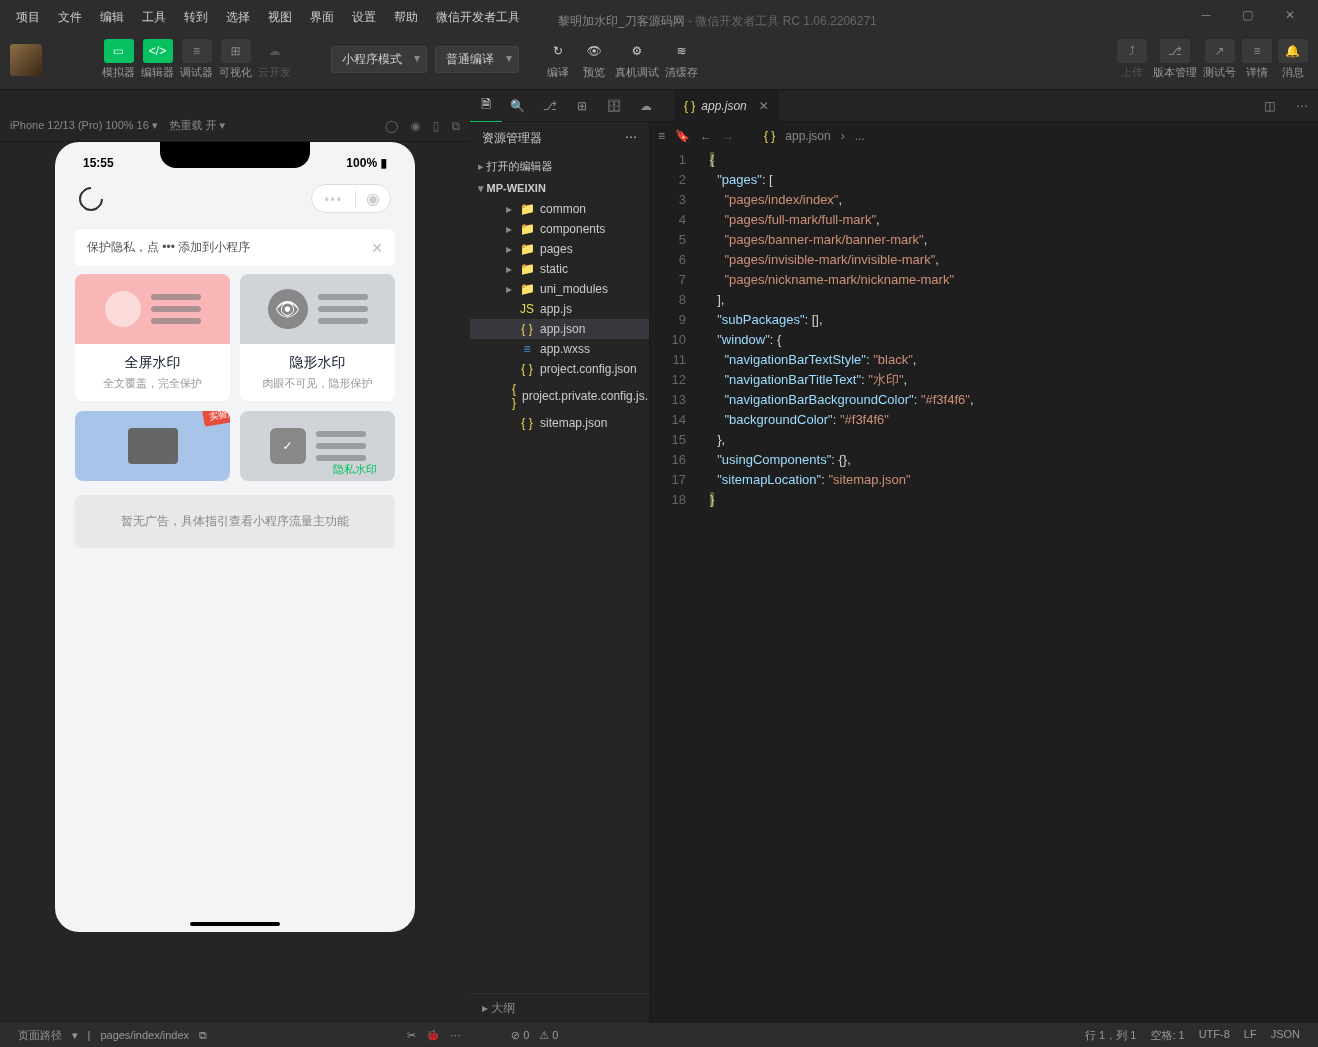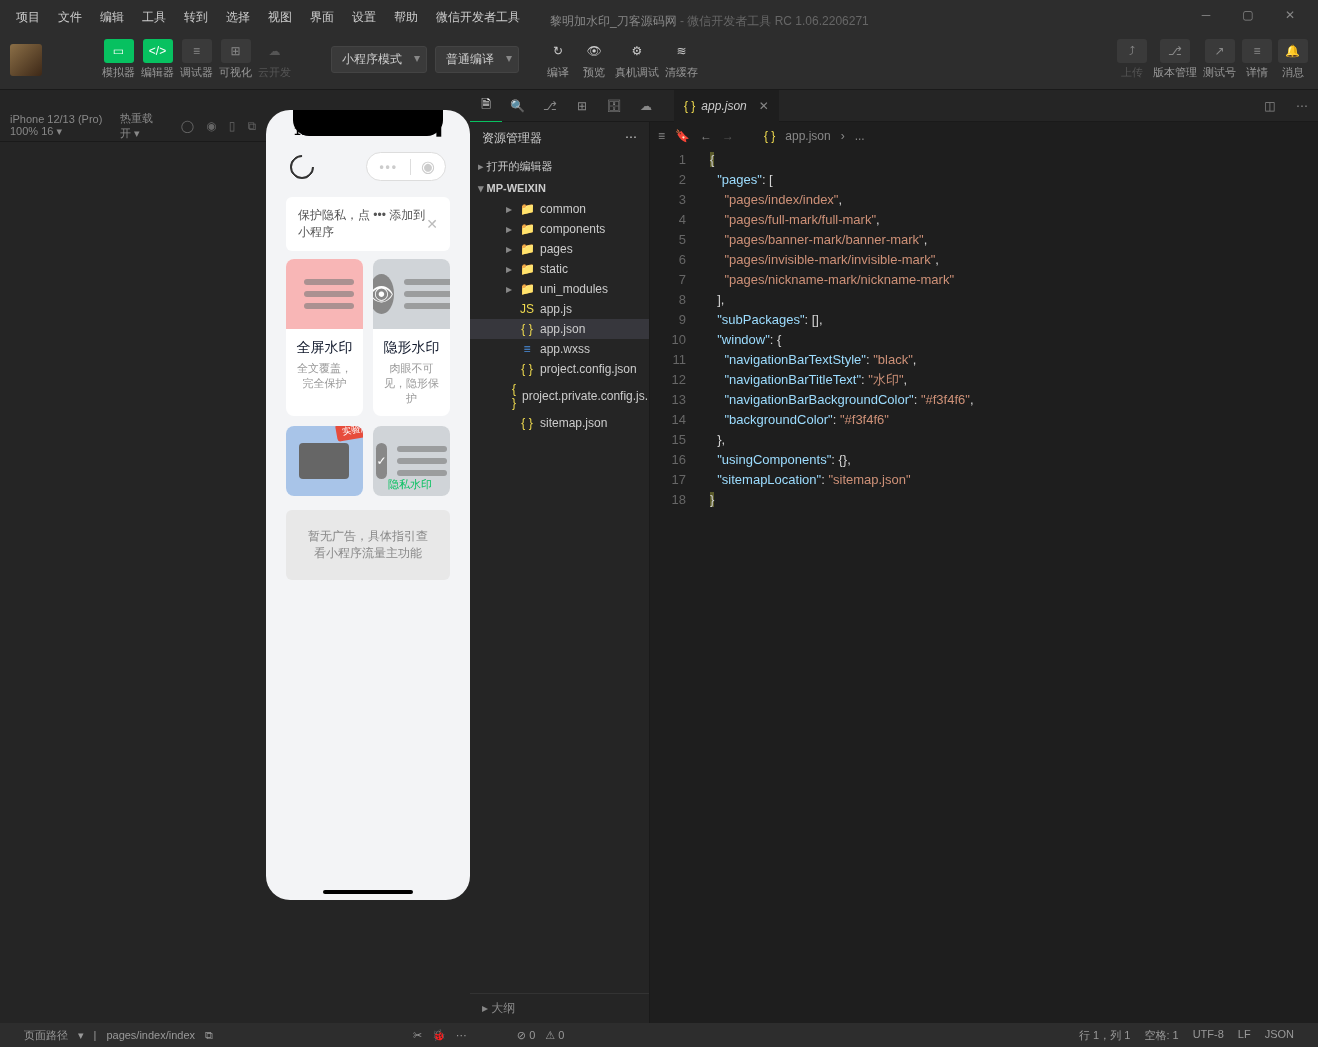--- a/index.html
+++ b/index.html
@@ -1,38 +1,38 @@
 <!DOCTYPE html>
 <html><head>
 <meta charset="utf-8">
 <style>
 *{margin:0;padding:0;box-sizing:border-box;font-family:"Microsoft YaHei",sans-serif}
 body{background:#1e1e1e;color:#ccc;font-size:12px;width:1318px;height:1047px;overflow:hidden;display:flex;flex-direction:column}
 .menubar{height:30px;background:#2d2d2d;display:flex;align-items:flex-end;padding:0 8px;gap:2px}
 .menubar .mi{padding:4px 8px;color:#ccc;cursor:pointer}
-.menubar .title{margin-left:20px;color:#888}
+.menubar .title{margin-left:28px;color:#888}
 .menubar .spacer{flex:1}
 .winbtn{width:40px;height:30px;display:flex;align-items:center;justify-content:center;color:#888;cursor:pointer}
 .toolbar{height:60px;background:#2d2d2d;display:flex;align-items:center;padding:0 10px;border-bottom:1px solid #1a1a1a}
 .avatar{width:32px;height:32px;background:linear-gradient(135deg,#8b6f47,#3d2817);border-radius:3px;margin-right:60px}
 .tbgroup{display:flex;flex-direction:column;align-items:center;margin-right:6px}
 .tbicon{width:30px;height:24px;display:flex;align-items:center;justify-content:center;border-radius:3px;margin-bottom:2px}
 .tbicon.green{background:#07c160;color:#fff}
 .tbicon.gray{background:#3a3a3a;color:#888}
 .tblabel{font-size:11px;color:#999}
 .tbsel{background:#3a3a3a;border:1px solid #444;padding:4px 24px 4px 10px;border-radius:3px;color:#ccc;position:relative;margin:0 4px}
 .tbsel::after{content:"▾";position:absolute;right:6px;color:#888}
 .tbspacer{flex:1}
 .tbright{display:flex;gap:6px}
 .tbright .tbgroup{margin-right:0}
 .devicebar{height:32px;background:#252525;display:flex;align-items:center;padding:0 10px;gap:12px;border-bottom:1px solid #1a1a1a}
 .devicebar .di{color:#888;font-size:11px}
 .devicebar .dicon{color:#666;cursor:pointer}
 .main{flex:1;display:flex;overflow:hidden}
-.simpane{width:470px;background:#252525;display:flex;flex-direction:row;align-items:flex-start;padding-top:20px}
+.simpane{width:470px;background:#252525;display:flex;flex-direction:column;align-items:center;padding-top:20px}
 .phone{width:360px;height:790px;background:#f3f4f6;border-radius:24px;position:relative;padding:8px;overflow:hidden}
 .notch{position:absolute;top:0;left:50%;transform:translateX(-50%);width:150px;height:26px;background:#000;border-radius:0 0 16px 16px;z-index:10}
 .statusbar{display:flex;justify-content:space-between;padding:6px 20px;font-size:12px;color:#000;font-weight:600}
 .navbar{display:flex;justify-content:space-between;align-items:center;padding:8px 16px}
 .reload{width:24px;height:24px;border:2px solid #333;border-radius:50%;border-top-color:transparent;transform:rotate(45deg)}
 .capsule{display:flex;align-items:center;border:1px solid #ddd;border-radius:20px;background:#fff}
 .capsule .dots{padding:4px 12px;font-weight:bold;letter-spacing:2px}
 .capsule .sep{width:1px;height:16px;background:#ddd}
 .capsule .target{padding:4px 10px;font-size:16px}
 .tip{margin:8px 12px;background:#fff;border-radius:6px;padding:10px 12px;font-size:12px;color:#555;display:flex;align-items:center;justify-content:space-between}
@@ -86,21 +86,21 @@
 .codelines{flex:1;display:flex;font-family:Consolas,monospace;font-size:13px;overflow:auto}
 .gutter{width:50px;text-align:right;padding-right:14px;color:#666;user-select:none}
 .gutter div{height:20px;line-height:20px}
 .codetxt{flex:1;padding-left:10px}
 .codetxt pre{height:20px;line-height:20px;white-space:pre}
 .k{color:#9cdcfe}
 .s{color:#ce9178}
 .p{color:#d4d4d4}
 .outline{padding:6px 12px;border-top:1px solid #333;color:#888;font-size:12px}
 .outline::before{content:"▸ "}
-.statusbar-bottom{height:24px;background:#2d2d2d;display:flex;align-items:center;padding:0 24px;font-size:11px;color:#999}
+.statusbar-bottom{height:24px;background:#2d2d2d;display:flex;align-items:center;padding:0 18px;font-size:11px;color:#999}
 .sb-l{display:flex;gap:10px;align-items:center}
 .sb-r{margin-left:auto;display:flex;gap:14px}
 </style>
 </head>
 <body>
 
 <div class="menubar">
   <span class="mi">项目</span>
   <span class="mi">文件</span>
   <span class="mi">编辑</span>

